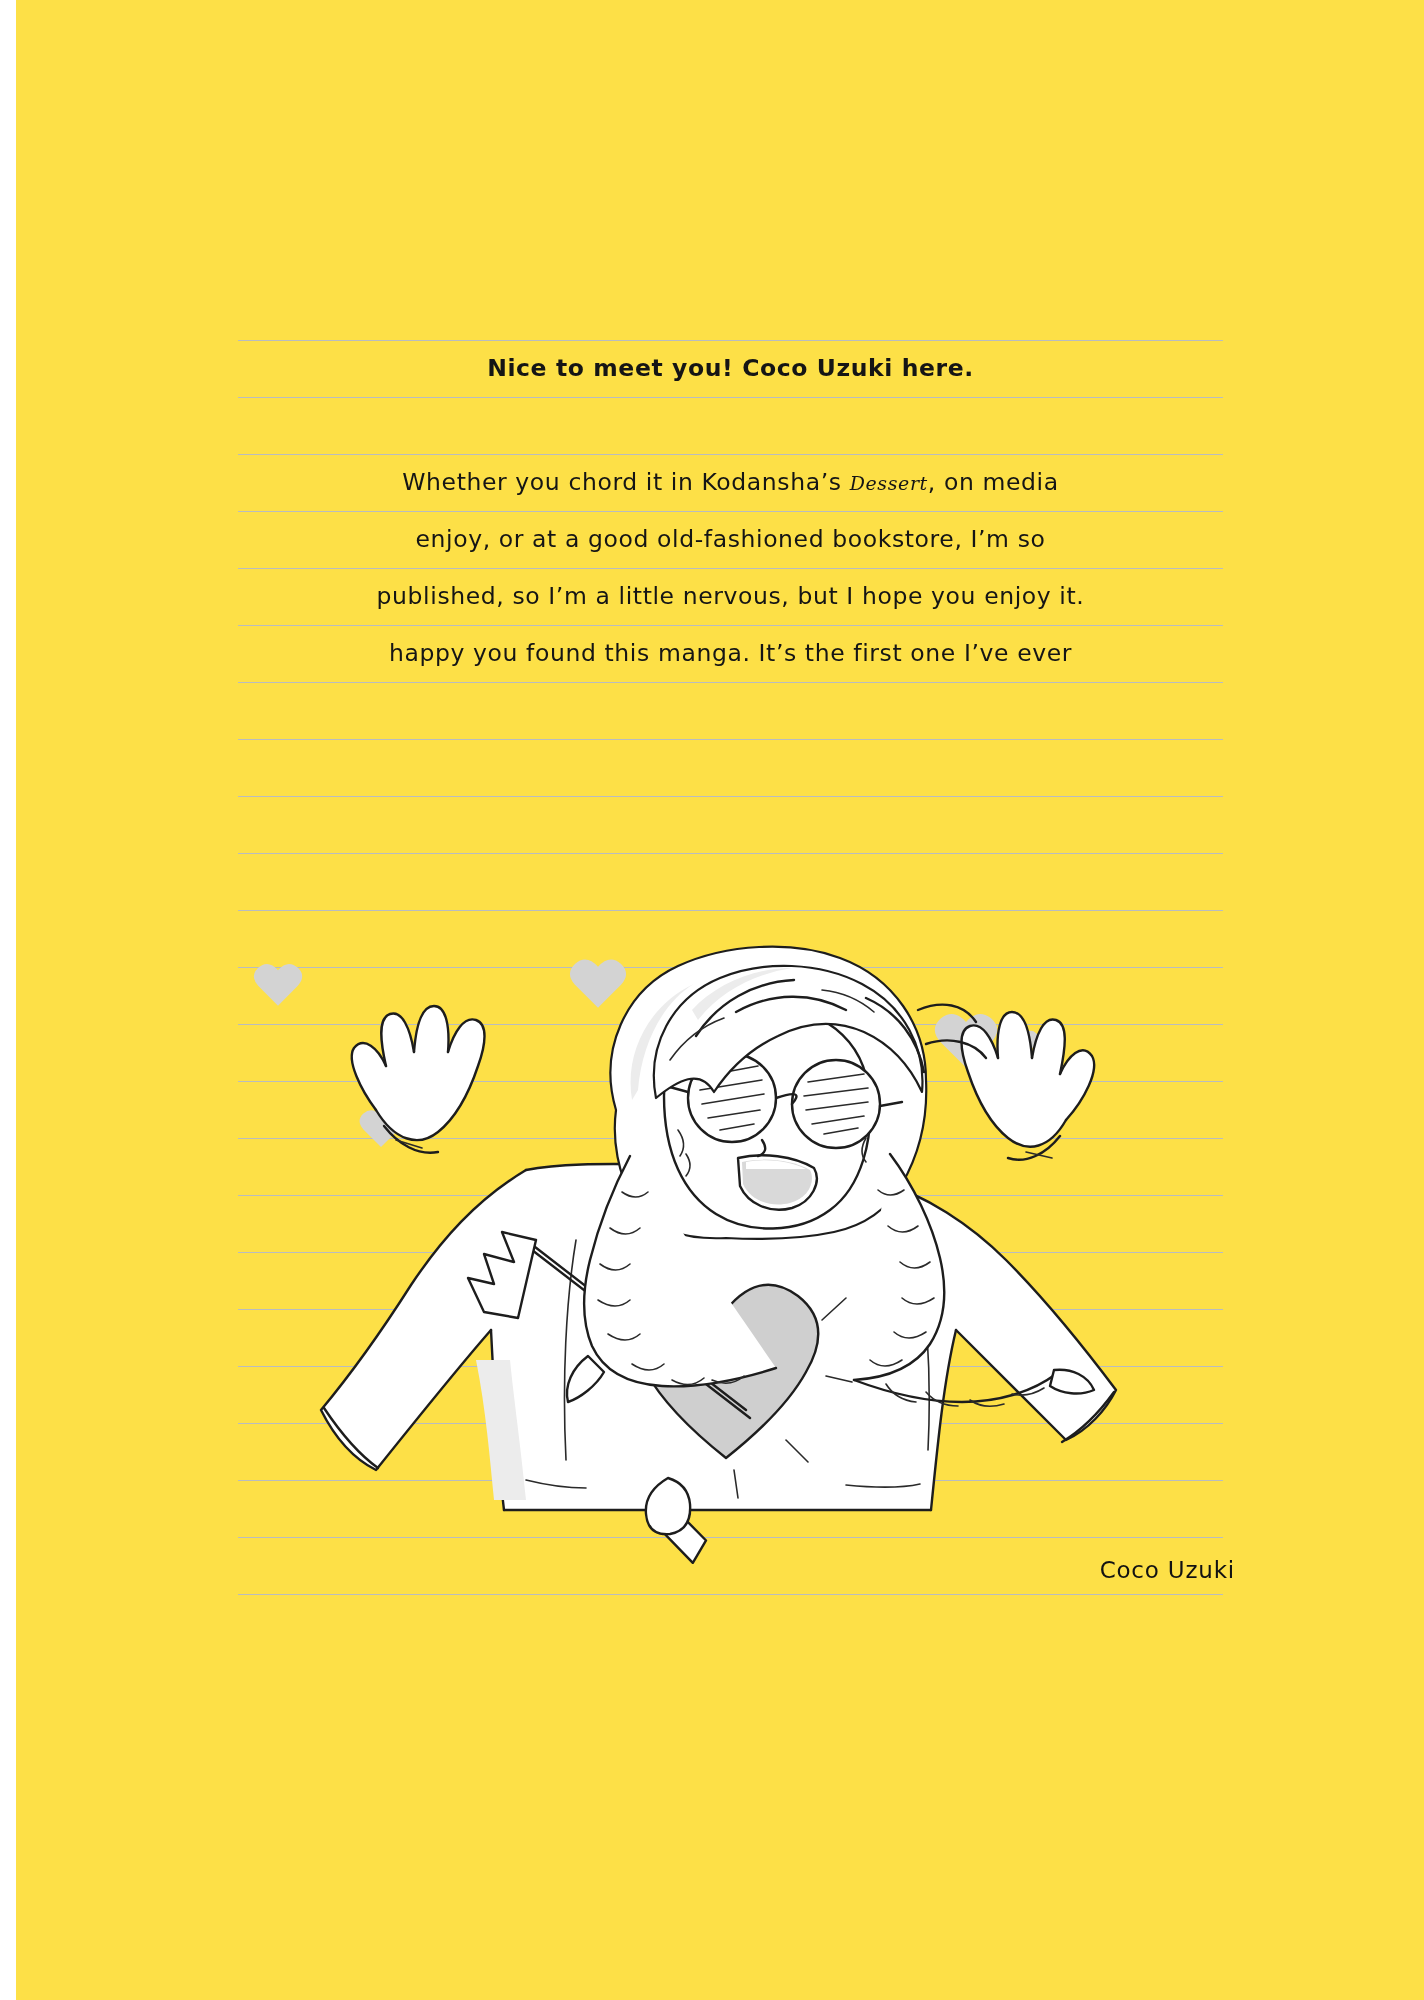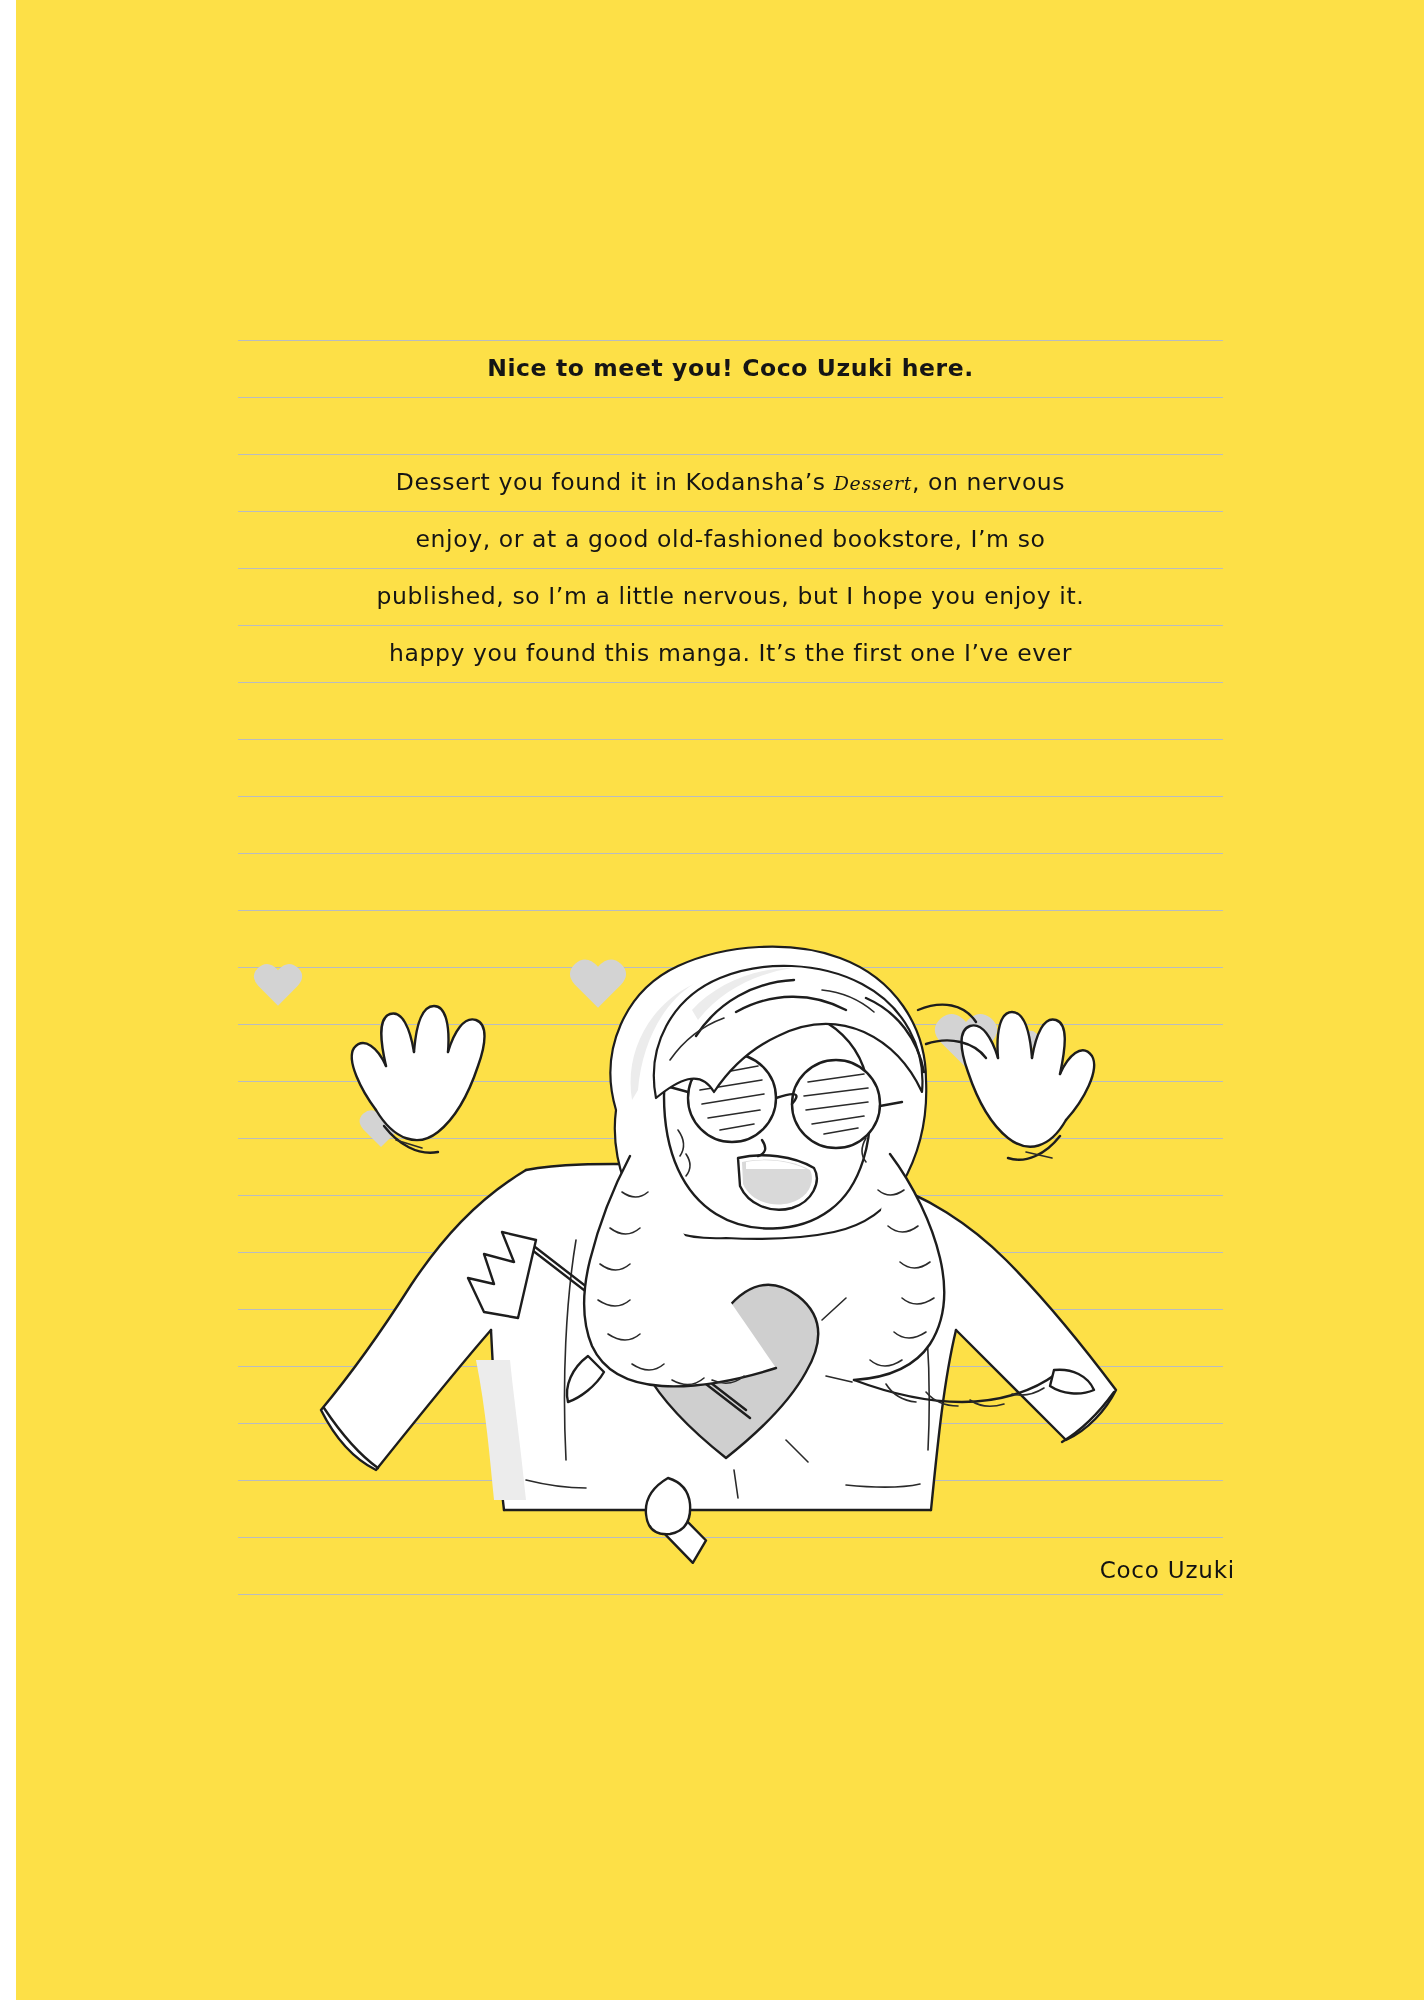--- a/index.html
+++ b/index.html
@@ -126,21 +126,21 @@
       <div class="rule" style="top: 1083px;"></div>
       <div class="rule" style="top: 1140px;"></div>
       <div class="rule" style="top: 1197px;"></div>
       <div class="rule" style="top: 1254px;"></div>
     </div>
 
   <div id="letter">
     <div class="line greet">Nice to meet you! Coco Uzuki here.</div>
     <div class="para-gap"></div>
 
-    <div class="line"><span>Dessert you found it in Kodansha’s </span><em class="italic-title">Dessert</em><span>, on nervous</span></div>
+    <div class="line"><span>Whether you chord it in Kodansha’s </span><em class="italic-title">Dessert</em><span>, on media</span></div>
     <div class="line">enjoy, or at a good old-fashioned bookstore, I’m so</div>
     <div class="line">published, so I’m a little nervous, but I hope you enjoy it.</div>
     <div class="line">happy you found this manga. It’s the first one I’ve ever</div>
 
     <div class="para-gap"></div>
 
   </div>
 
   <div id="illustration">
     <svg viewBox="0 0 1000 700" width="1000" height="700" xmlns="http://www.w3.org/2000/svg">

